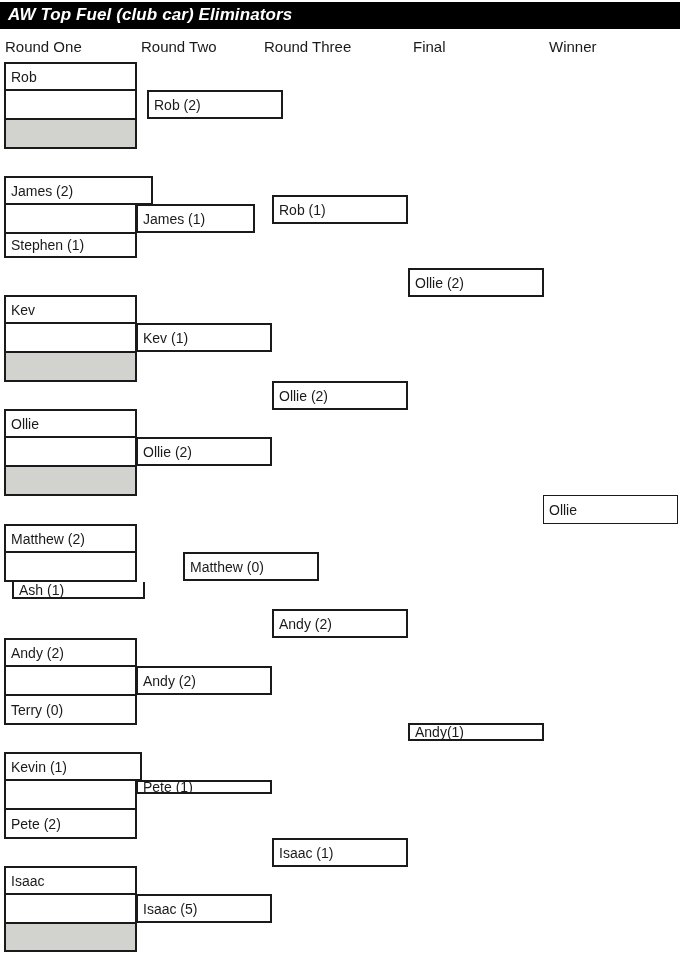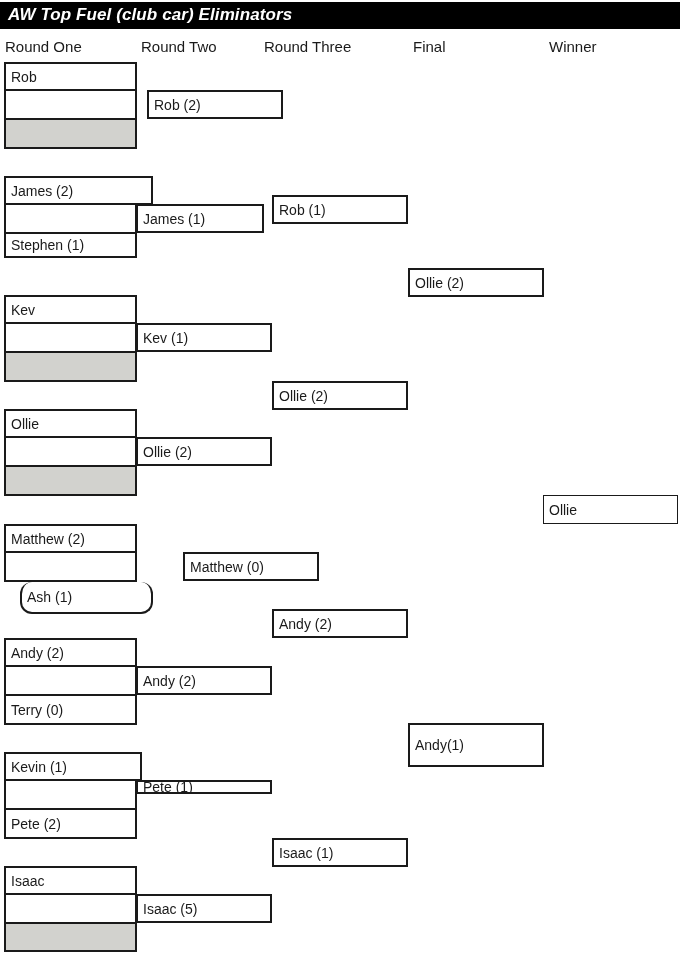--- a/index.html
+++ b/index.html
@@ -115,21 +115,21 @@
 </div>
 <div class="box spacer" style="left:4px; top:438px; width:133px; height:29px;"></div>
 <div class="box bye" style="left:4px; top:467px; width:133px; height:29px;">
   <span class="label"></span>
 </div>
 
 <div class="box" style="left:4px; top:524px; width:133px; height:29px;">
   <span class="label">Matthew (2)</span>
 </div>
 <div class="box spacer" style="left:4px; top:553px; width:133px; height:29px;"></div>
-<div class="box" style="left:20px; top:582px; width:133px; height:32px; border-top-width:0;border-radius:12px;">
+<div class="box" style="left:12px; top:582px; width:133px; height:17px; border-top-width:0;">
   <span class="label">Ash (1)</span>
 </div>
 
 <div class="box" style="left:4px; top:638px; width:133px; height:29px;">
   <span class="label">Andy (2)</span>
 </div>
 <div class="box spacer" style="left:4px; top:667px; width:133px; height:29px;"></div>
 <div class="box" style="left:4px; top:696px; width:133px; height:29px; border-top-width:0;">
   <span class="label">Terry (0)</span>
 </div>
@@ -146,21 +146,21 @@
   <span class="label">Isaac</span>
 </div>
 <div class="box spacer" style="left:4px; top:895px; width:133px; height:29px;"></div>
 <div class="box bye" style="left:4px; top:924px; width:133px; height:28px;">
   <span class="label"></span>
 </div>
 
 <div class="box" style="left:136px; top:90px; width:136px; height:29px;margin-left:11px;">
   <span class="label">Rob (2)</span>
 </div>
-<div class="box" style="left:136px; top:204px; width:128px; height:29px;">
+<div class="box" style="left:136px; top:204px; width:119px; height:29px;">
   <span class="label">James (1)</span>
 </div>
 <div class="box" style="left:136px; top:323px; width:136px; height:29px;">
   <span class="label">Kev (1)</span>
 </div>
 <div class="box" style="left:136px; top:437px; width:136px; height:29px;">
   <span class="label">Ollie (2)</span>
 </div>
 <div class="box" style="left:136px; top:552px; width:136px; height:29px;margin-left:47px;">
   <span class="label">Matthew (0)</span>
@@ -184,19 +184,19 @@
 <div class="box" style="left:272px; top:609px; width:136px; height:29px;">
   <span class="label">Andy (2)</span>
 </div>
 <div class="box" style="left:272px; top:838px; width:136px; height:29px;">
   <span class="label">Isaac (1)</span>
 </div>
 
 <div class="box" style="left:408px; top:268px; width:136px; height:29px;">
   <span class="label">Ollie (2)</span>
 </div>
-<div class="box" style="left:408px; top:723px; width:136px; height:44px;text-align:right;">
+<div class="box" style="left:408px; top:723px; width:136px; height:18px;text-align:right;">
   <span class="label">Andy(1)</span>
 </div>
 
 <div class="box thin" style="left:543px; top:495px; width:135px; height:29px;">
   <span class="label">Ollie</span>
 </div>
 
 </body></html>

